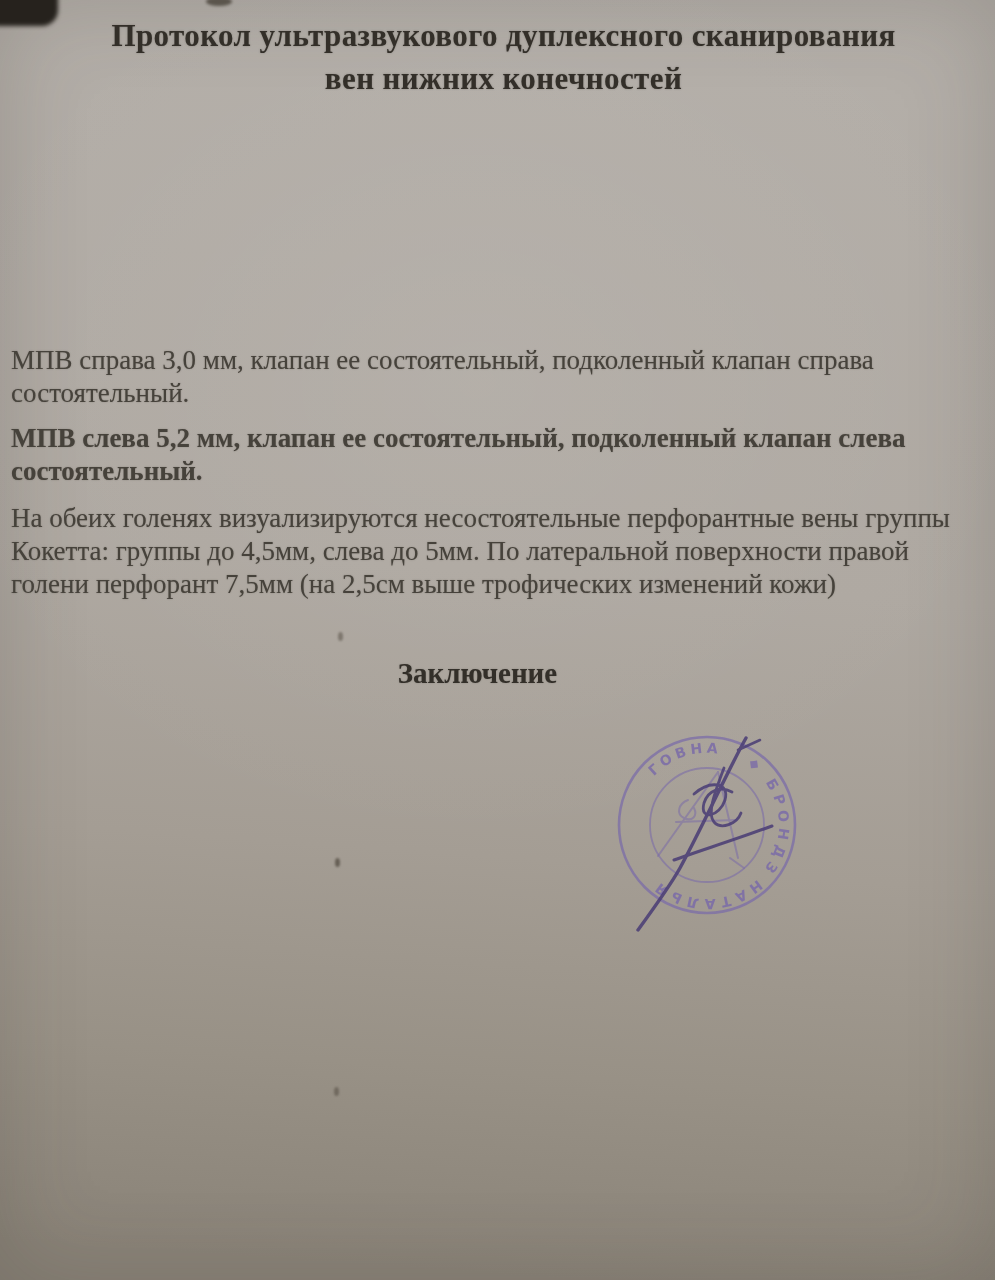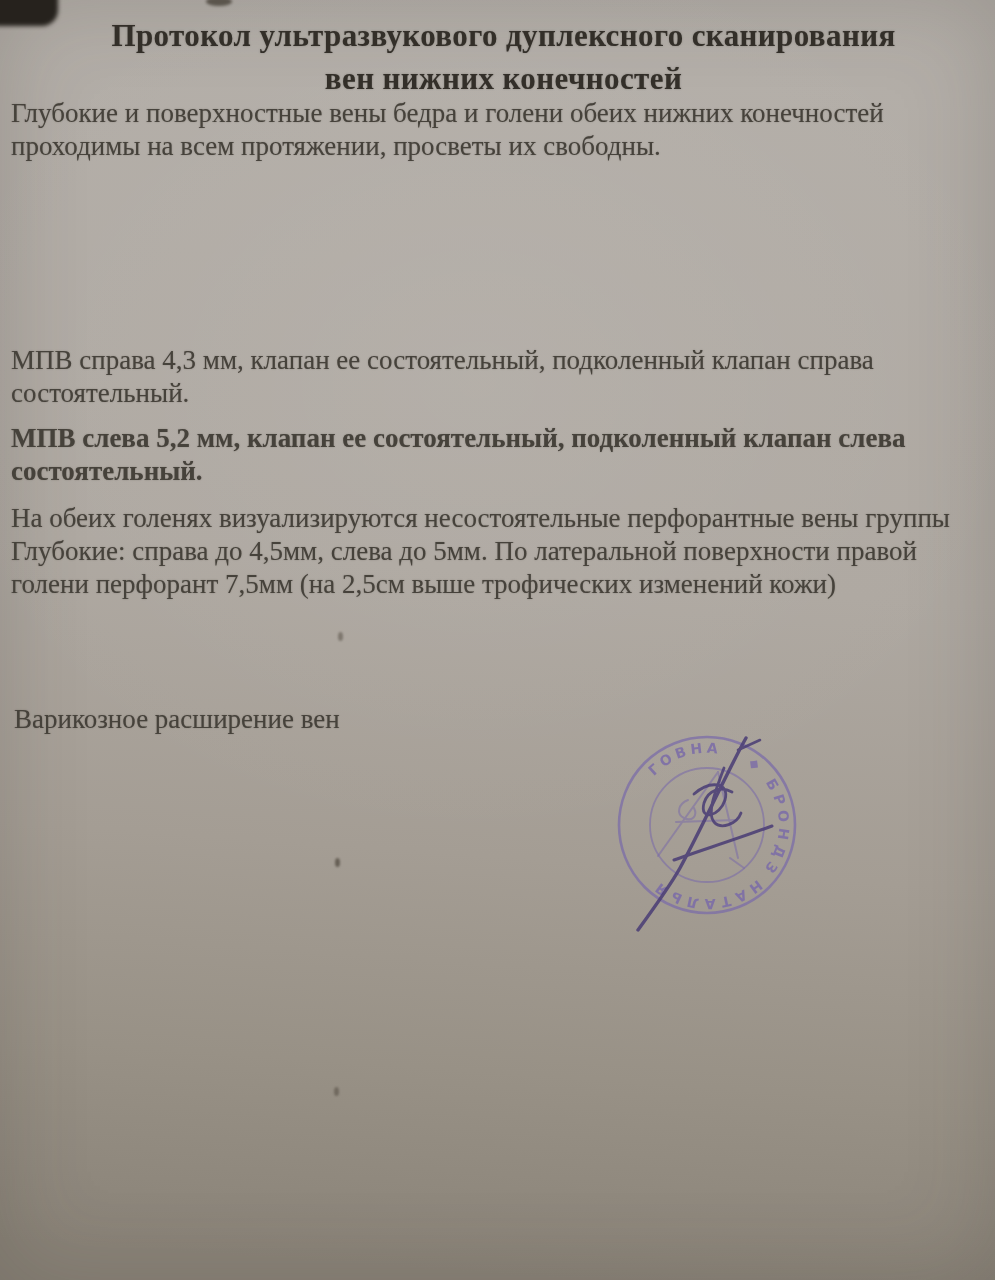--- a/index.html
+++ b/index.html
@@ -59,26 +59,25 @@
 </head>
 <body>
 
 <div class="photo">
 
   <div class="corner-dark"></div>
   <div class="edge-nick"></div>
 
   <h1 class="doc-title"><span class="inner">Протокол ультразвукового дуплексного сканирования вен нижних конечностей</span></h1>
 
-  <p class="para p1">Глубокие и поверхностные вены бедра и голени обеих нижних конечностей проходимы на всем протяжении, просветы их свободны.</p>
-  <p class="para p4">МПВ справа 4,3 мм, клапан ее состоятельный, подколенный клапан справа состоятельный.</p>
+  <p class="para p4">МПВ справа 3,0 мм, клапан ее состоятельный, подколенный клапан справа состоятельный.</p>
   <p class="para p5">МПВ слева 5,2 мм, клапан ее состоятельный, подколенный клапан слева состоятельный.</p>
-  <p class="para p6">На обеих голенях визуализируются несостоятельные перфорантные вены группы Глубокие: справа до 4,5мм, слева до 5мм. По латеральной поверхности правой голени перфорант 7,5мм (на 2,5см выше трофических изменений кожи)</p>
+  <p class="para p6">На обеих голенях визуализируются несостоятельные перфорантные вены группы Кокетта: группы до 4,5мм, слева до 5мм. По латеральной поверхности правой голени перфорант 7,5мм (на 2,5см выше трофических изменений кожи)</p>
 
-  <p class="conclusion-text">Варикозное расширение вен</p>
+  <h2 class="conclusion-heading">Заключение</h2>
 
   <svg class="stamp-svg" width="240" height="250" viewBox="0 0 240 250">
     <defs>
       <path id="arcTop" d="M 47,117 A 72 72 0 0 1 191,117" fill="none"></path>
       <path id="arcRight" d="M 165.3,61.8 A 72 72 0 0 1 160.3,176" fill="none"></path>
       <path id="arcBottom" d="M 193,117 A 74 74 0 0 1 45,117" fill="none"></path>
     </defs>
 
     <g>
       <circle class="stamp-ring" cx="119" cy="117" r="88" stroke-width="2.6" opacity="0.75"></circle>

